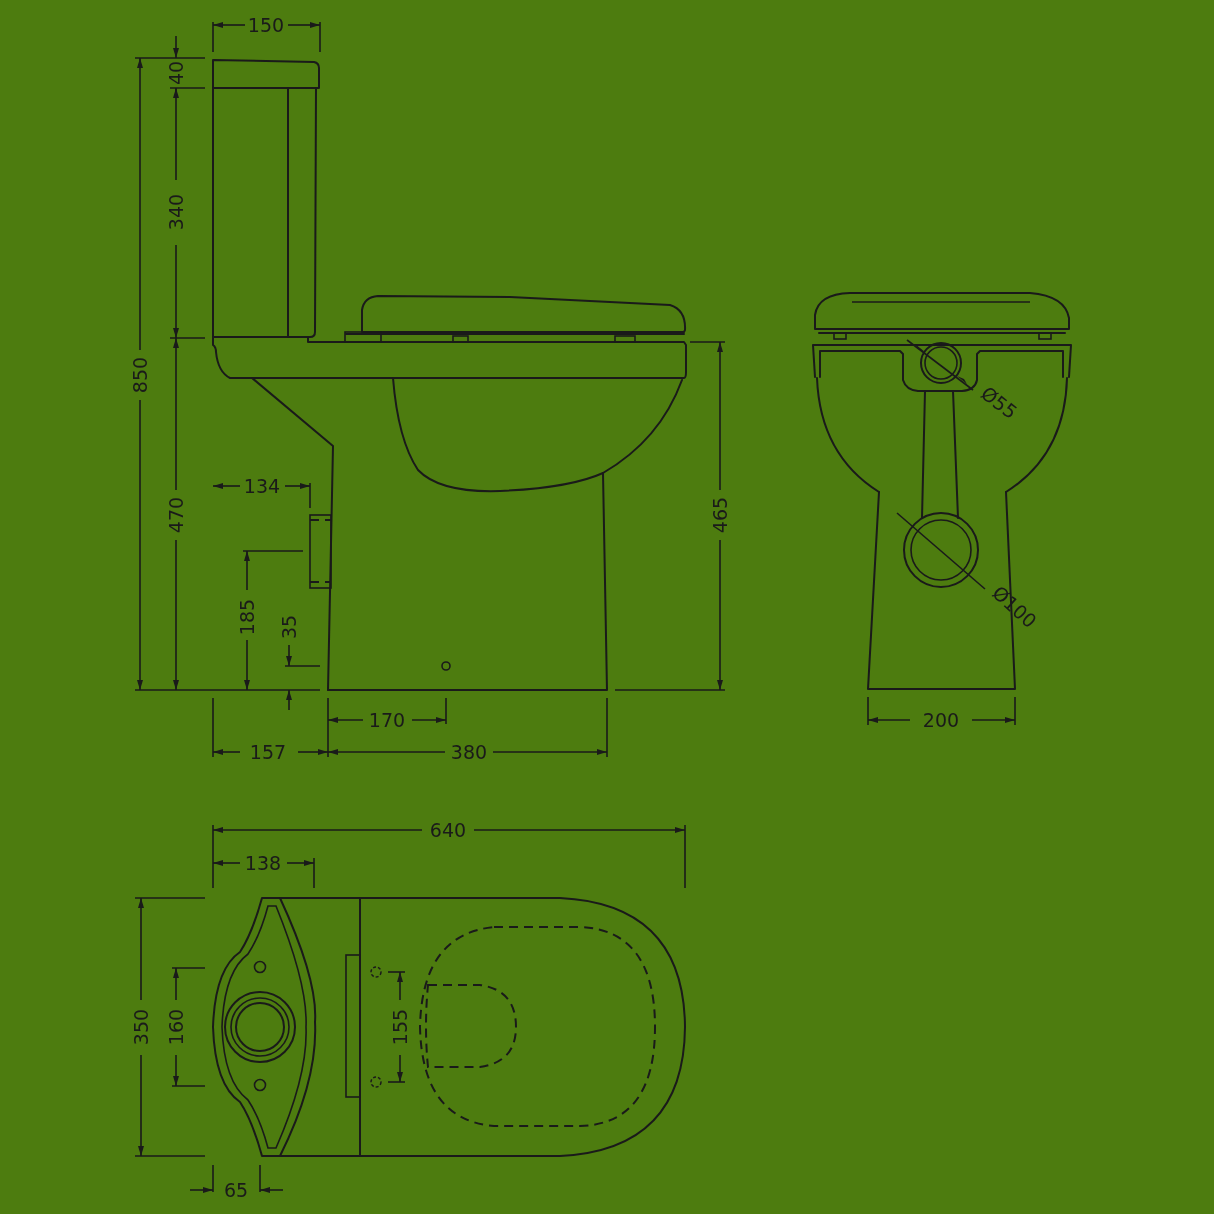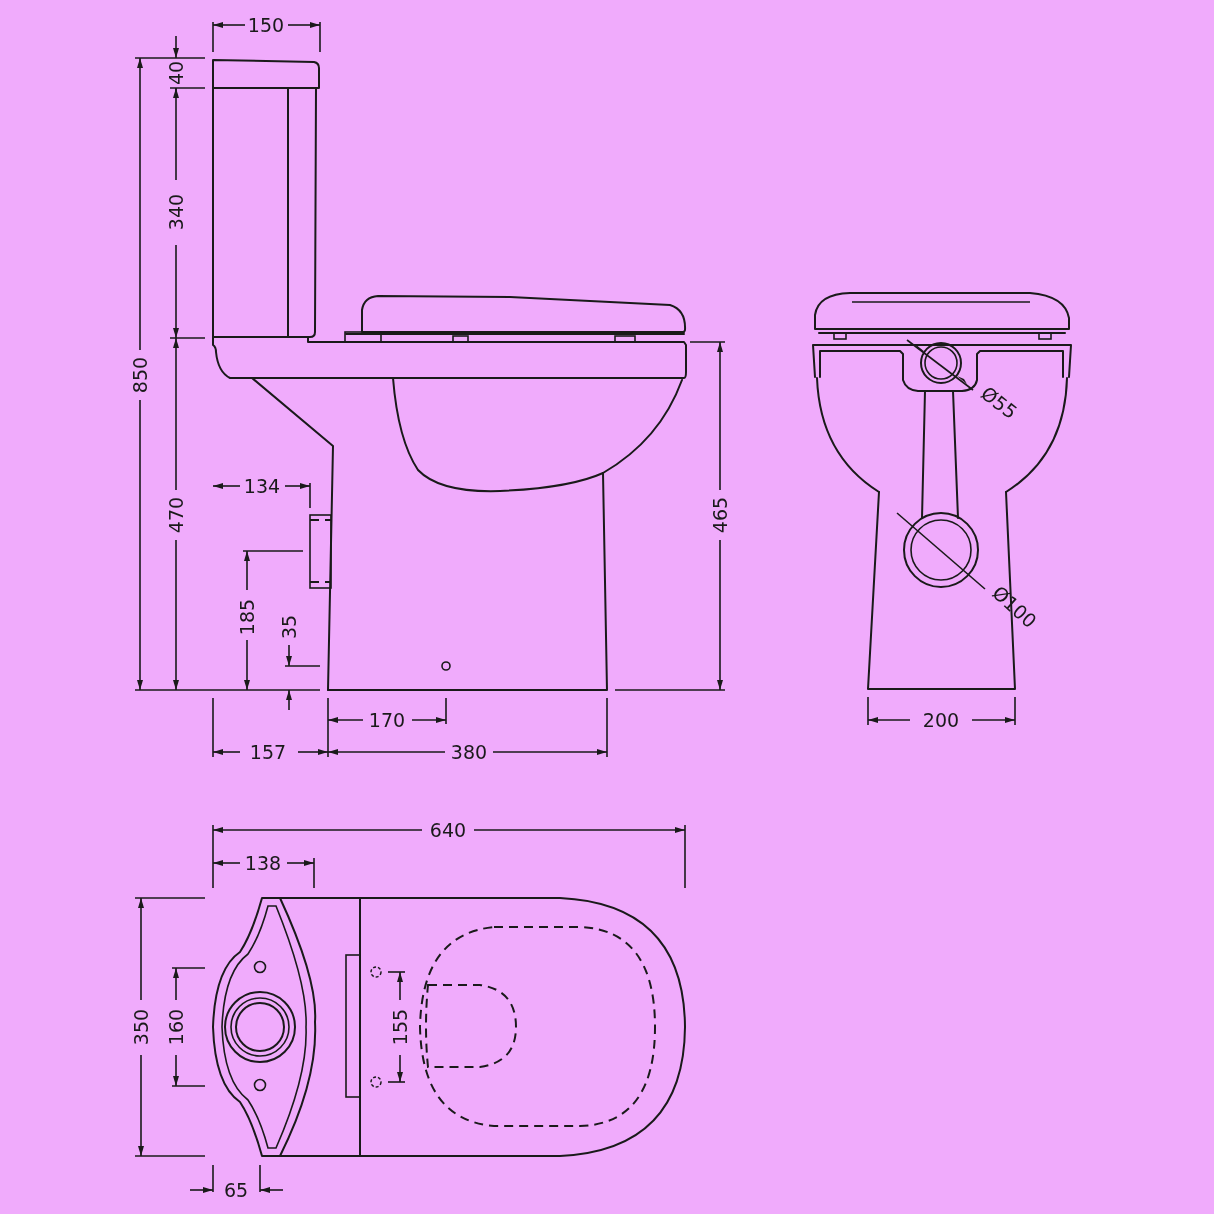--- a/index.html
+++ b/index.html
@@ -1,16 +1,16 @@
 <!DOCTYPE html>
 <html><head>
 <meta charset="utf-8">
 <style>
   html, body { margin: 0; padding: 0; background: #ffffff; }
-  #canvas { position: relative; width: 1214px; height: 1214px; background: #f0abfc; overflow: hidden; }
+  #canvas { position: relative; width: 1214px; height: 1214px; background: #4d7c0f; overflow: hidden; }
   svg { position: absolute; left: 0; top: 0; }
   .ln { fill: none; stroke: #1a1a1a; stroke-width: 2; stroke-linejoin: round; stroke-linecap: round; }
   .thin { fill: none; stroke: #1a1a1a; stroke-width: 1.6; }
   .dash { fill: none; stroke: #1a1a1a; stroke-width: 2; stroke-dasharray: 9 6; }
   .dim { fill: none; stroke: #1a1a1a; stroke-width: 1.6; }
   .arr { fill: #1a1a1a; stroke: none; }
   .lbl { font-family: "DejaVu Sans", sans-serif; font-size: 19px; fill: #1a1a1a; }
 </style>
 </head>
 <body>

